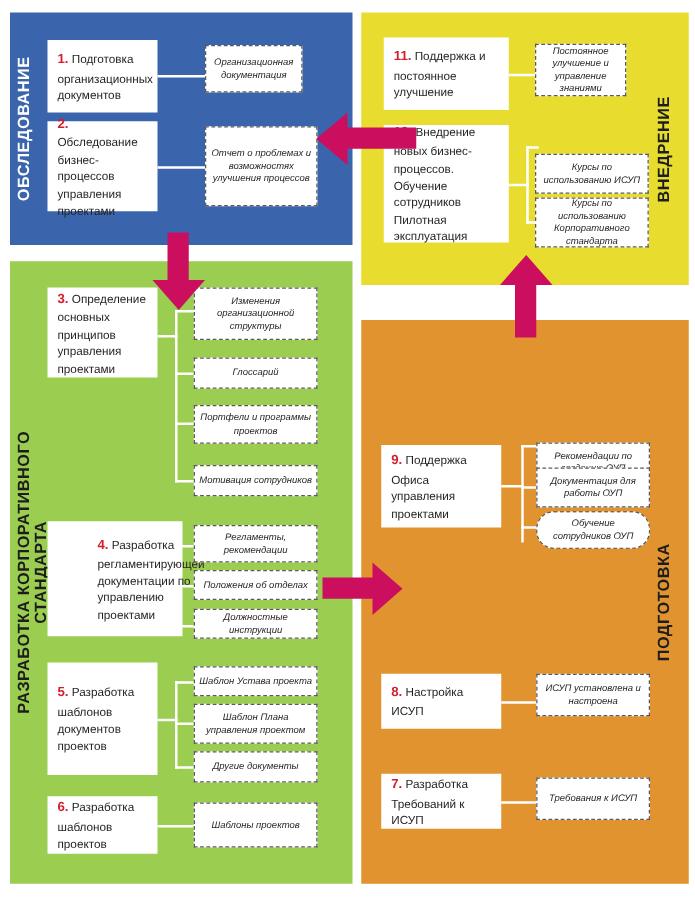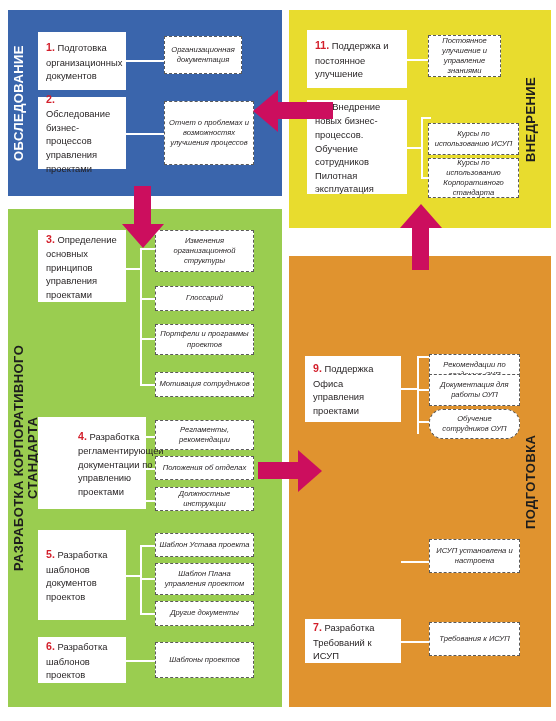--- a/index.html
+++ b/index.html
@@ -188,20 +188,23 @@
   <div class="conn" style="left:417px; top:389px; width:14px; height:2px;"></div>
   <div class="conn" style="left:417px; top:421px; width:14px; height:2px;"></div>
   <div class="step" style="left:305px; top:356px; width:96px; height:66px;">
     <div><span class="num">9.</span><span class="txt"> Поддержка Офиса управления проектами</span></div>
   </div>
   <div class="deliv" style="left:429px; top:354px; width:91px; height:32px;">Рекомендации по созданию ОУП</div>
   <div class="deliv" style="left:429px; top:374px; width:91px; height:32px;">Документация для работы ОУП</div>
   <div class="deliv" style="left:429px; top:409px; width:91px; height:30px;border-radius:14px;">Обучение сотрудников ОУП</div>
 
   <div class="conn" style="left:401px; top:561px; width:30px; height:2px;"></div>
+  <div class="step" style="left:305px; top:539px; width:96px; height:44px;">
+    <div><span class="num">8.</span><span class="txt"> Настройка ИСУП</span></div>
+  </div>
   <div class="deliv" style="left:429px; top:539px; width:91px; height:34px;">ИСУП установлена и настроена</div>
 
   <div class="conn" style="left:401px; top:641px; width:30px; height:2px;"></div>
   <div class="step" style="left:305px; top:619px; width:96px; height:44px;">
     <div><span class="num">7.</span><span class="txt"> Разработка Требований к ИСУП</span></div>
   </div>
   <div class="deliv" style="left:429px; top:622px; width:91px; height:34px;">Требования к ИСУП</div>
 
   <div class="arrow" style="left:253px; top:90px; width:80px; height:42px;">
     <div class="shaft" style="left:24px; top:12px; width:56px; height:17px;"></div>

